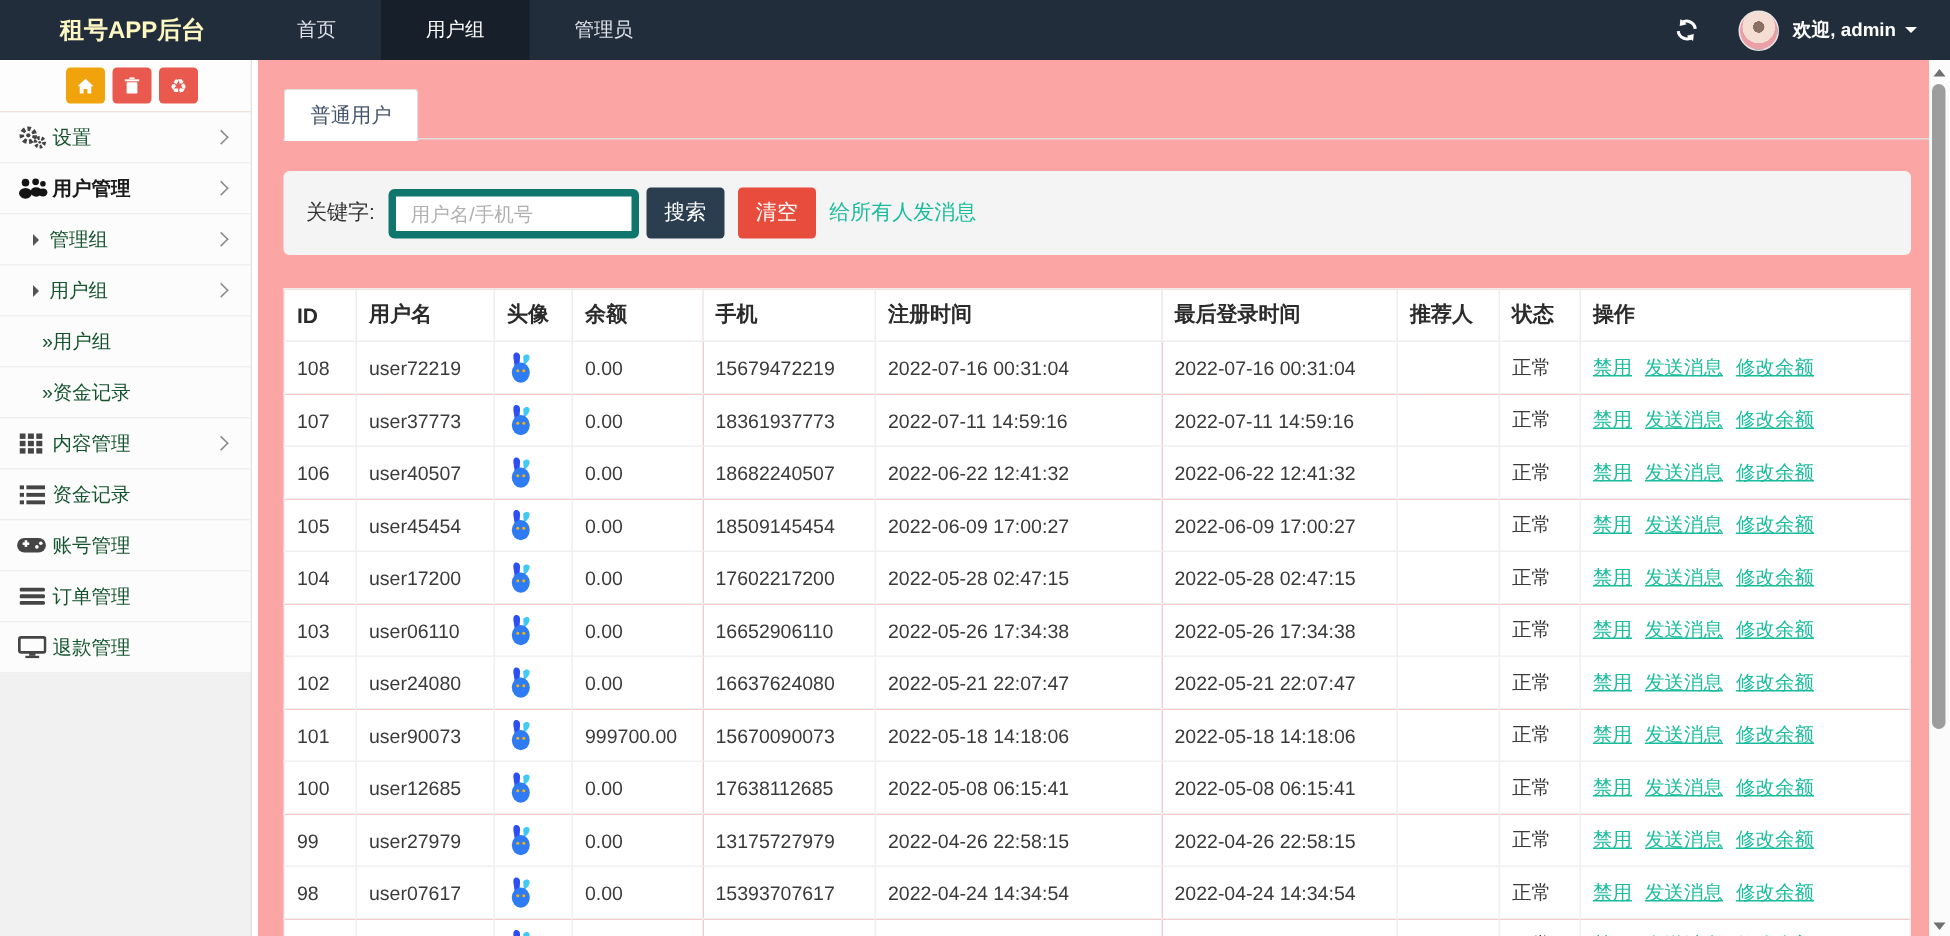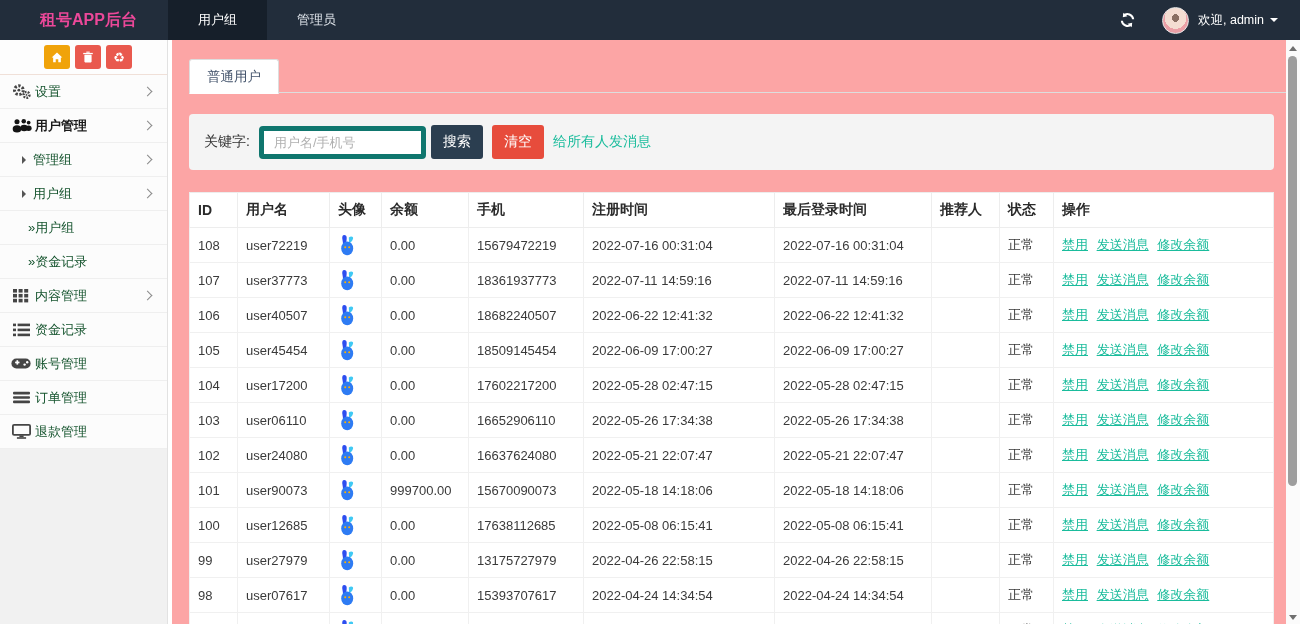--- a/index.html
+++ b/index.html
@@ -2,32 +2,32 @@
 <html><head>
 <meta charset="utf-8">
 <style>
   * { margin:0; padding:0; box-sizing:border-box; }
   html,body { width:1300px; height:624px; overflow:hidden; background:#fff;
     font-family:"Liberation Sans","DejaVu Sans",sans-serif; }
 
   
   .navbar { position:absolute; top:0; left:0; width:1300px; height:40px;
     background:#222d3b; display:flex; align-items:stretch; z-index:10; }
-  .brand { width:168px; color:#ec4899; font-size:16px; font-weight:bold;
+  .brand { width:168px; color:#fef9c3; font-size:16px; font-weight:bold;
     display:flex; align-items:center; padding-left:40px; }
   .nav-tabs { display:flex; }
   .nav-tab { color:#dfe4ea; font-size:13px; padding:0 30px; display:flex;
     align-items:center; cursor:pointer; }
   .nav-tab.active { background:#161f2a; color:#fff; }
   .nav-right { margin-left:auto; display:flex; align-items:center; padding-right:22px; }
   .refresh-btn { margin-right:26px; cursor:pointer; display:flex; }
   .avatar { width:27px; height:27px; border-radius:50%; margin-right:9px;
     background:radial-gradient(circle at 50% 40%, #8a6f63 0 19%, #f4ddd2 20% 55%, #eb9fa6 56% 100%);
     border:1px solid #e6e6e6; }
-  .welcome { color:#fff; font-size:12.5px; display:flex; align-items:center; gap:6px; cursor:pointer; }
+  .welcome { color:#fff; font-size:12.5px; display:flex; align-items:center; gap:6px; cursor:pointer;font-weight:bold; }
   .caret-d { width:0; height:0; border-top:4px solid #fff;
     border-left:4px solid transparent; border-right:4px solid transparent; }
 
   
   .sidebar { position:absolute; top:40px; left:0; width:168px; height:584px;
     background:#f1f1f1; border-right:1px solid #e2e2e2; }
   .side-toolbar { background:#fdfdfd; border-bottom:1px solid #f0e0d8;
     padding:5px 0 5px 44px; display:flex; gap:5px; }
   .tool-btn { width:26px; height:24px; border:none; border-radius:3px; color:#fff;
     display:flex; align-items:center; justify-content:center; cursor:pointer; font-size:13px; }
@@ -82,20 +82,21 @@
   .sb-thumb { position:absolute; top:16px; left:2px; width:9px; height:430px;
     background:#9d9d9d; border-radius:5px; }
   .icon-svg { display:block; }
 </style>
 </head>
 <body>
 
 <div class="navbar">
   <div class="brand">租号APP后台</div>
   <div class="nav-tabs">
+    <div class="nav-tab">首页</div>
     <div class="nav-tab active">用户组</div>
     <div class="nav-tab">管理员</div>
   </div>
   <div class="nav-right">
     <span class="refresh-btn">
       <svg class="icon-svg" width="17" height="16" viewBox="0 0 18 16">
         <path d="M15 7.2 A6.2 6.2 0 0 0 4.8 3.2" fill="none" stroke="#fff" stroke-width="2.2"></path>
         <path d="M3 8.8 A6.2 6.2 0 0 0 13.2 12.8" fill="none" stroke="#fff" stroke-width="2.2"></path>
         <path d="M4.6 0.2 L4.0 5.2 L9.0 3.9 Z" fill="#fff"></path>
         <path d="M13.4 15.8 L14.0 10.8 L9.0 12.1 Z" fill="#fff"></path>

